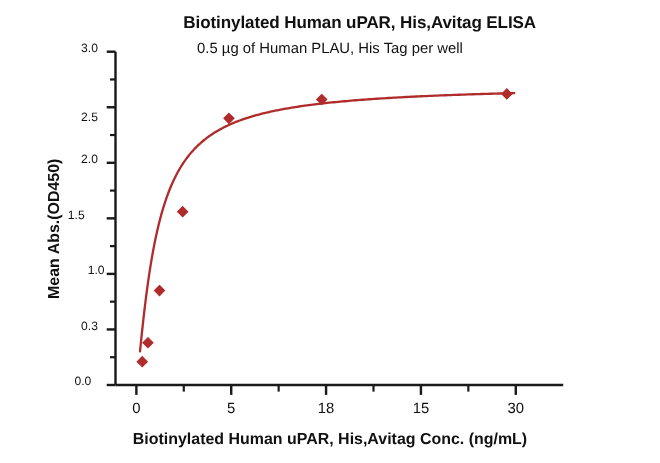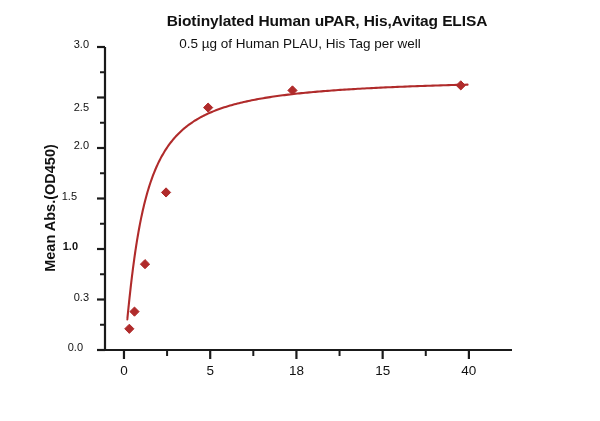--- a/index.html
+++ b/index.html
@@ -46,20 +46,21 @@
 <body>
 
 <div id="chart-root">
 
   <div class="title">Biotinylated Human uPAR, His,Avitag ELISA</div>
   <div class="subtitle">0.5 µg of Human PLAU, His Tag per well</div>
 
   <div class="plot-area">
 
     <div class="ylabel">Mean Abs.(OD450)</div>
+    <div class="xlabel">Biotinylated Human uPAR, His,Avitag Conc. (ng/mL)</div>
 
     <svg class="canvas" width="600" height="421">
       <g id="axes-layer">
           <line x1="105" y1="47" x2="105" y2="350" stroke="#1a1a1a" stroke-width="2.2"></line>
           <line x1="105" y1="350" x2="512" y2="350" stroke="#1a1a1a" stroke-width="2.2"></line>
           <line x1="105" y1="350" x2="97" y2="350" stroke="#1a1a1a" stroke-width="2.2"></line>
           <line x1="105" y1="299.5" x2="97" y2="299.5" stroke="#1a1a1a" stroke-width="2.2"></line>
           <line x1="105" y1="249" x2="97" y2="249" stroke="#1a1a1a" stroke-width="2.2"></line>
           <line x1="105" y1="198.5" x2="97" y2="198.5" stroke="#1a1a1a" stroke-width="2.2"></line>
           <line x1="105" y1="148" x2="97" y2="148" stroke="#1a1a1a" stroke-width="2.2"></line>
@@ -89,25 +90,25 @@
           <polygon points="166.05,187.84,170.65,192.44,166.05,197.04,161.45,192.44" fill="#B02B2B" stroke="#B02B2B" stroke-width="1"></polygon>
           <polygon points="208.13,103.00,212.73,107.60,208.13,112.20,203.53,107.60" fill="#B02B2B" stroke="#B02B2B" stroke-width="1"></polygon>
           <polygon points="292.46,85.83,297.06,90.43,292.46,95.03,287.86,90.43" fill="#B02B2B" stroke="#B02B2B" stroke-width="1"></polygon>
           <polygon points="460.78,80.78,465.38,85.38,460.78,89.98,456.18,85.38" fill="#B02B2B" stroke="#B02B2B" stroke-width="1"></polygon>
         </g>
     </svg>
 
     <div id="tick-label-layer">
         <div class="ytick-label" style="left: 43px; top: 341px;">0.0</div>
         <div class="ytick-label" style="left: 49px; top: 290.5px;">0.3</div>
-        <div class="ytick-label" style="left: 38px; top: 240px; font-weight: bold;">1.0</div>
+        <div class="ytick-label" style="left: 55px; top: 240px;">1.0</div>
         <div class="ytick-label" style="left: 37px; top: 189.5px;">1.5</div>
         <div class="ytick-label" style="left: 49px; top: 139px;">2.0</div>
         <div class="ytick-label" style="left: 49px; top: 101px;">2.5</div>
         <div class="ytick-label" style="left: 49px; top: 38px;">3.0</div>
         <div class="xtick-label" style="left: 103.97px; top: 363px;">0</div>
         <div class="xtick-label" style="left: 190.199px; top: 363px;">5</div>
         <div class="xtick-label" style="left: 276.428px; top: 363px;">18</div>
         <div class="xtick-label" style="left: 362.657px; top: 363px;">15</div>
-        <div class="xtick-label" style="left: 448.886px; top: 363px;">40</div>
+        <div class="xtick-label" style="left: 448.886px; top: 363px;">30</div>
       </div>
   </div>
 </div>
 
 </body></html>

